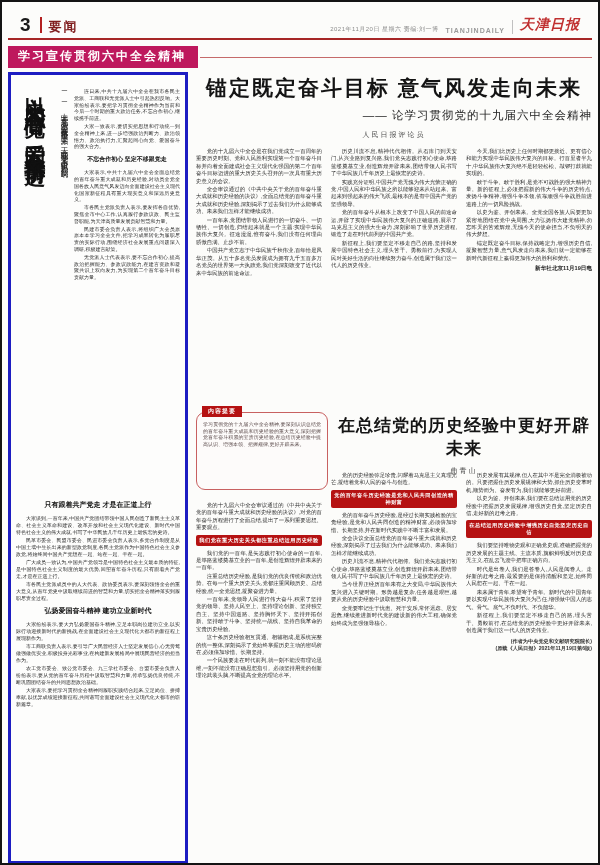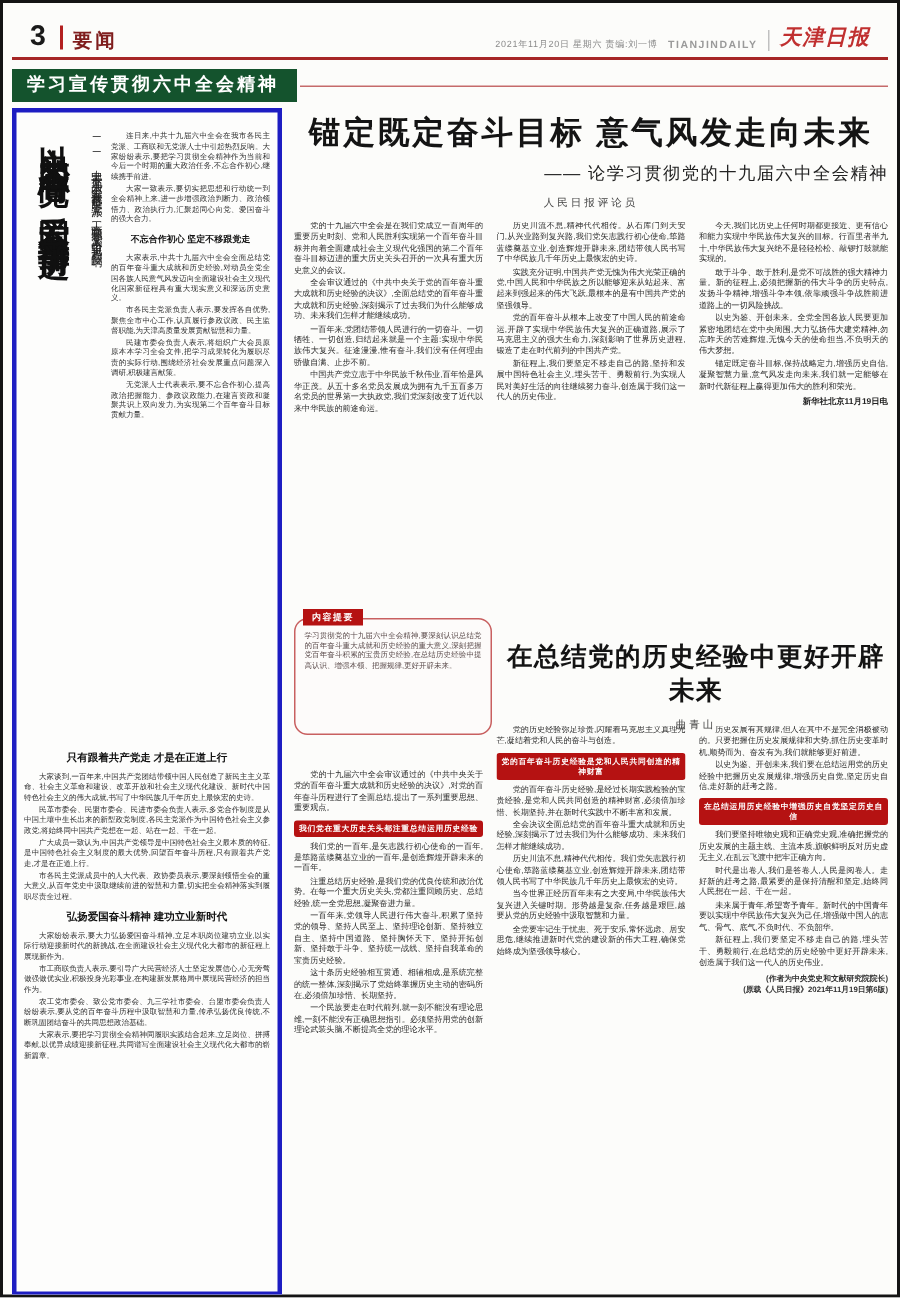--- a/index.html
+++ b/index.html
@@ -15,21 +15,21 @@
   .hd-right { margin-left:auto; display:flex; align-items:flex-end; gap:7px; }
   .hd-date { font-size:6px; color:#8a8a8a; letter-spacing:.5px; }
   .hd-en { font-size:7px; color:#9a9a9a; font-weight:bold; letter-spacing:1px; }
   .hd-logo-sep { width:1px; height:14px; background:#c0c0c0; }
   .hd-logo { font-family:"Liberation Serif", serif; font-style:italic; font-weight:bold;
              font-size:14px; color:#c03030; letter-spacing:1px; }
   .hd-rule { height:2px; background:#a62626; margin:0 2px; }
 
   
   .banner-row { display:flex; align-items:center; margin:8px 2px 6px 2px; height:18px; }
-  .banner { background:#14532d; color:#fff; font-size:12px; font-weight:bold;
+  .banner { background:#be185d; color:#fff; font-size:12px; font-weight:bold;
             letter-spacing:2px; padding:2px 12px 3px 10px; white-space:nowrap; }
   .banner-line { flex:1; height:0; border-top:1px solid #c56a6a; margin-left:2px; }
 
   
   .content { display:flex; align-items:stretch; height:792px; margin:0 2px; }
 
   
   .left-block { width:180px; border:3px solid #1d1dc2; background:#fdfdfc;
                 padding:5px 5px 4px 5px; display:flex; flex-direction:column; overflow:hidden; }
   .lb-top { display:flex; height:410px; overflow:hidden; }
@@ -62,21 +62,21 @@
 
   
   .a2 { position:relative; flex:1; margin-top:6px; overflow:hidden; }
   .a2-summary { position:absolute; left:0; top:4px; width:132px; height:80px; }
   .a2-tag { position:absolute; left:6px; top:-4px; background:#b51212; color:#fff;
             font-size:6px; font-weight:bold; padding:1px 6px; letter-spacing:1px; z-index:2; }
   .a2-box { position:absolute; inset:2px 0 0 0; border:1.5px solid #c86060; border-radius:9px;
             padding:8px 6px 4px 6px; font-size:5px; line-height:6.6px; color:#5a4a4a;
             text-align:justify; overflow:hidden; background:#fdfbfa; }
   .a2-head { margin-left:140px; height:52px; }
-  .a2-h1 { font-size:17px; font-weight:bold; color:#141414; text-align:center; letter-spacing:1px; margin-top:20px; }
+  .a2-h1 { font-size:17px; font-weight:bold; color:#141414; text-align:center; letter-spacing:1px; margin-top:8px; }
   .a2-byline { font-size:7px; color:#444; text-align:center; margin-top:6px; letter-spacing:2px; }
   .a2-body { display:flex; gap:9px; margin-top:6px; height:395px; overflow:hidden; }
   .a2-body .col1 { padding-top:30px; }
   .band { background:#b51212; color:#ffffff; font-size:5.2px; font-weight:bold; text-align:center;
           padding:2px 2px; border-radius:2px; margin:3px 0 4px 0; letter-spacing:.5px; }
   .a2-foot { margin-top:4px; font-size:5.2px; font-weight:bold; color:#333; text-align:right; line-height:7px; }
 </style>
 </head>
 <body>
 

